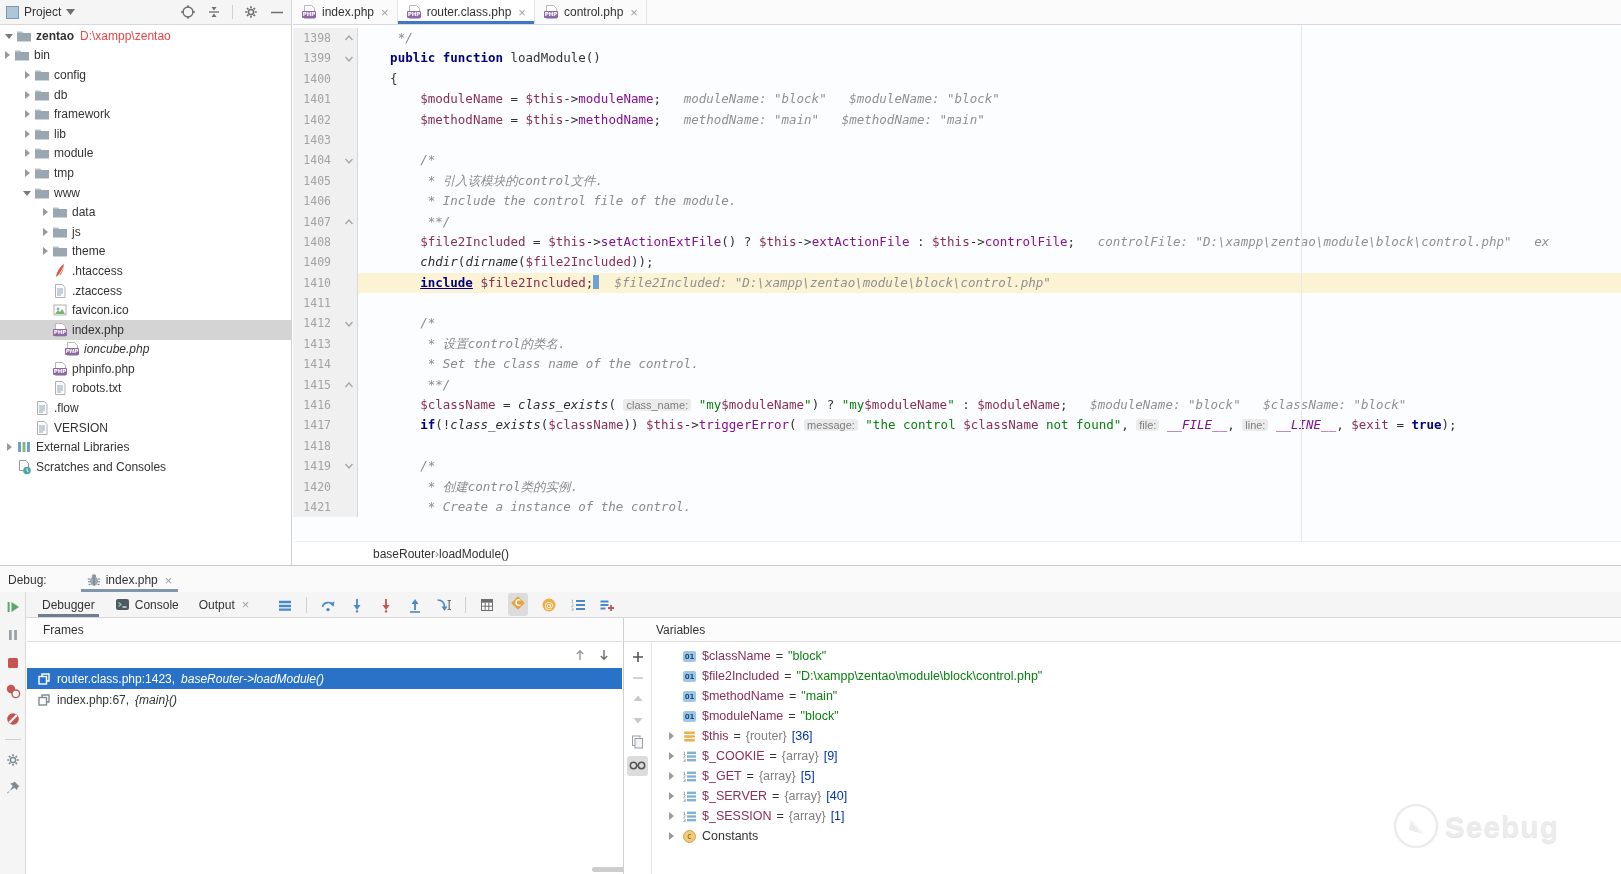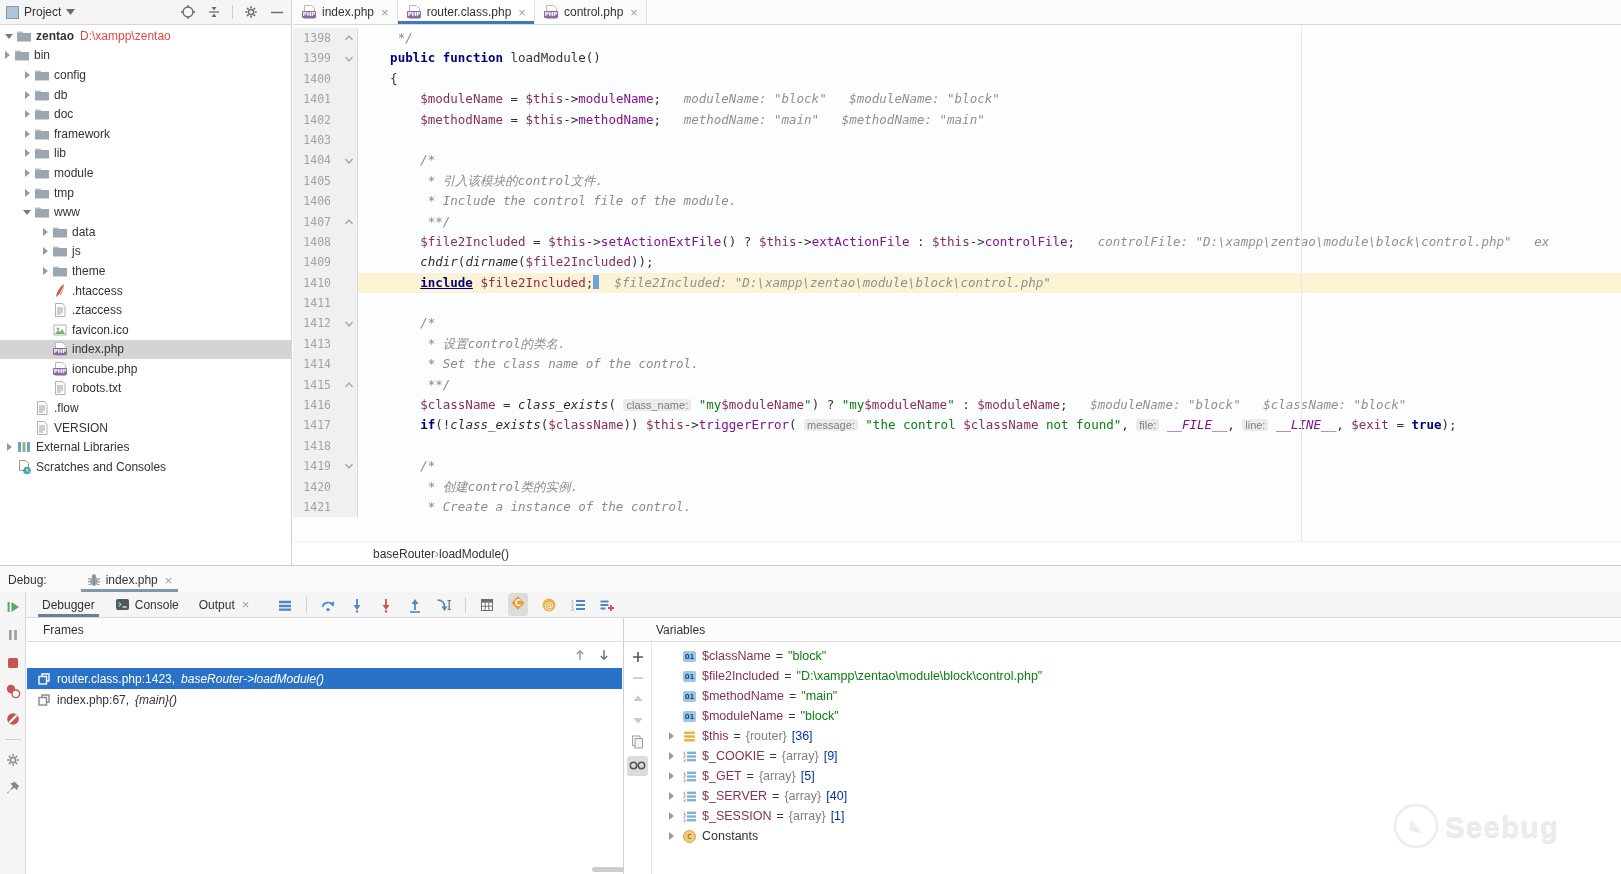--- a/index.html
+++ b/index.html
@@ -227,34 +227,20 @@
           <svg width="10" height="10">
             <path fill="#9a9a9a" d="M3 1l5 4-5 4z"></path>
           </svg>
         </span>
         <span class="icon tree-ic">
           <svg width="16" height="16">
             <path fill="#b6c2ca" d="M1 3.5h5.2l1.6 2H1z"></path>
             <path fill="#9aa7b0" d="M1 5h14v8.5H1z"></path>
           </svg>
         </span>
-        <span class="tree-label">doc</span>
-      </div>
-      <div class="tree-row" style="padding-left: 20px;">
-        <span class="tree-arrow">
-          <svg width="10" height="10">
-            <path fill="#9a9a9a" d="M3 1l5 4-5 4z"></path>
-          </svg>
-        </span>
-        <span class="icon tree-ic">
-          <svg width="16" height="16">
-            <path fill="#b6c2ca" d="M1 3.5h5.2l1.6 2H1z"></path>
-            <path fill="#9aa7b0" d="M1 5h14v8.5H1z"></path>
-          </svg>
-        </span>
         <span class="tree-label">framework</span>
       </div>
       <div class="tree-row" style="padding-left: 20px;">
         <span class="tree-arrow">
           <svg width="10" height="10">
             <path fill="#9a9a9a" d="M3 1l5 4-5 4z"></path>
           </svg>
         </span>
         <span class="icon tree-ic">
           <svg width="16" height="16">
@@ -385,30 +371,41 @@
         <span class="tree-arrow"></span>
         <span class="icon tree-ic">
           <svg width="16" height="16">
             <path fill="#fff" stroke="#b8b8b8" d="M3.5 1.5h7l3 3v10h-10z"></path>
             <rect x="1" y="7" width="14" height="7" rx="1" fill="#8e67a6"></rect>
             <text x="8" y="12.3" font-size="5.5" font-family="DejaVu Sans" font-weight="bold" fill="#fff" text-anchor="middle">PHP</text>
           </svg>
         </span>
         <span class="tree-label">index.php</span>
       </div>
-      <div class="tree-row" style="padding-left: 38px;">
+      <div class="tree-row" style="padding-left: 50px; font-style: italic;">
         <span class="tree-arrow"></span>
         <span class="icon tree-ic">
           <svg width="16" height="16">
             <path fill="#fff" stroke="#b8b8b8" d="M3.5 1.5h7l3 3v10h-10z"></path>
             <rect x="1" y="7" width="14" height="7" rx="1" fill="#8e67a6"></rect>
             <text x="8" y="12.3" font-size="5.5" font-family="DejaVu Sans" font-weight="bold" fill="#fff" text-anchor="middle">PHP</text>
           </svg>
         </span>
         <span class="tree-label">ioncube.php</span>
+      </div>
+      <div class="tree-row" style="padding-left: 38px;">
+        <span class="tree-arrow"></span>
+        <span class="icon tree-ic">
+          <svg width="16" height="16">
+            <path fill="#fff" stroke="#b8b8b8" d="M3.5 1.5h7l3 3v10h-10z"></path>
+            <rect x="1" y="7" width="14" height="7" rx="1" fill="#8e67a6"></rect>
+            <text x="8" y="12.3" font-size="5.5" font-family="DejaVu Sans" font-weight="bold" fill="#fff" text-anchor="middle">PHP</text>
+          </svg>
+        </span>
+        <span class="tree-label">phpinfo.php</span>
       </div>
       <div class="tree-row" style="padding-left: 38px;">
         <span class="tree-arrow"></span>
         <span class="icon tree-ic">
           <svg width="16" height="16">
             <path fill="#fff" stroke="#b0b0b0" d="M3.5 1.5h7l2.5 3v10H3.5z"></path>
             <g stroke="#8aa0b8">
               <path d="M5 6h6M5 8h6M5 10h6M5 12h4"></path>
             </g>
           </svg>

